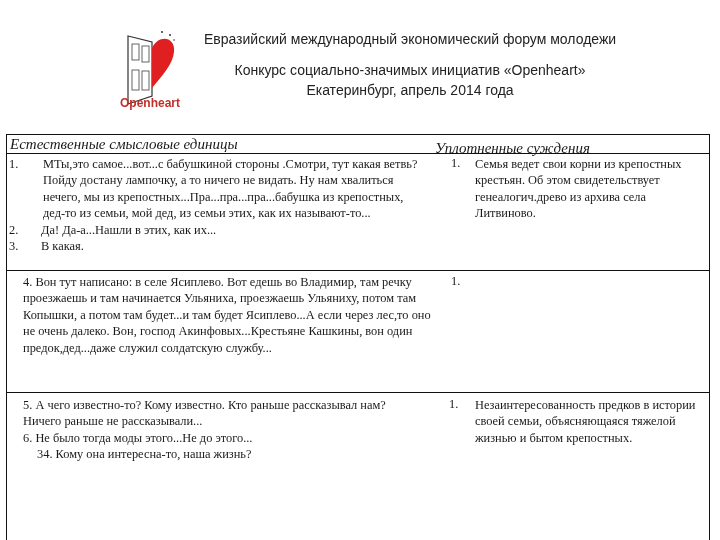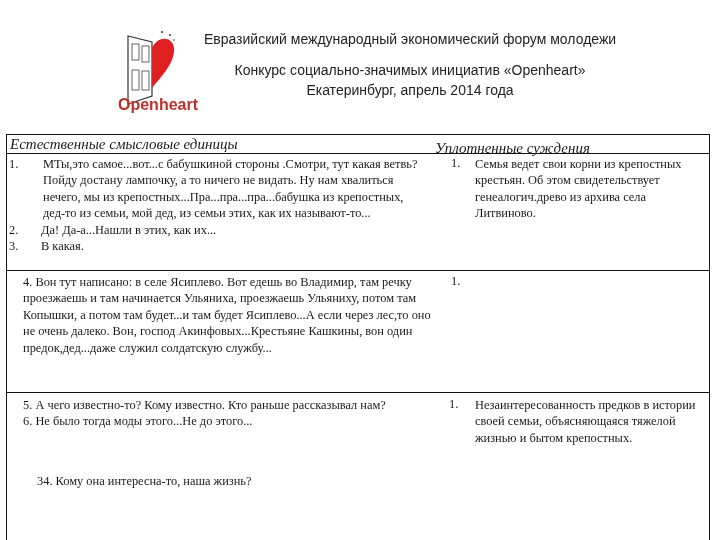--- a/index.html
+++ b/index.html
@@ -1,18 +1,18 @@
 <!DOCTYPE html>
 <html><head>
 <meta charset="utf-8">
 <style>
   html, body { margin:0; padding:0; }
   body { width:720px; height:540px; background:#ffffff; position:relative; overflow:hidden; font-family:"Liberation Serif", serif; color:#1a1a1a; }
   .logo { position:absolute; left:118px; top:26px; width:64px; height:84px; }
-  .logo-text { position:absolute; left:118px; top:96px; width:64px; text-align:center; font-family:"Liberation Sans", sans-serif; font-weight:bold; font-size:16px; color:#c0302a; }
+  .logo-text { position:absolute; left:118px; top:96px; width:64px; text-align:center; font-family:"Liberation Sans", sans-serif; font-weight:bold; font-size:12px; color:#c0302a; }
   .hdr { position:absolute; left:190px; width:440px; text-align:center; font-family:"Liberation Sans", sans-serif; font-size:14px; color:#222; }
   .h1 { top:31px; } .h2 { top:62px; } .h3 { top:82px; }
 
   .tbl { position:absolute; left:6px; top:134px; width:702px; height:410px; border-left:1.5px solid #111; border-right:1.5px solid #111; border-top:1.5px solid #111; }
   .hline { position:absolute; left:0; right:0; border-top:1.5px solid #111; }
   .colhead { position:absolute; font-style:italic; font-size:15px; }
   .cell { position:absolute; font-size:12.4px; line-height:16.4px; }
   .row-num { position:absolute; font-size:12.4px; }
   .item { position:relative; padding-left:34px; }
   .item .n { position:absolute; left:0; }
@@ -61,18 +61,19 @@
   <div class="row-num" style="left:444px; top:21px;">1.</div>
   <div class="cell" style="left:468px; top:21px; width:232px;font-family:Liberation Serif, serif;">Семья ведет свои корни из крепостных крестьян. Об этом свидетельствует генеалогич.древо из архива села Литвиново.</div>
   <div class="hline" style="top:135px;"></div>
 
   <div class="cell" style="left:16px; top:139px; width:410px;">4. Вон тут написано: в селе Ясиплево. Вот едешь во Владимир, там речку проезжаешь и там начинается Ульяниха, проезжаешь Ульяниху, потом там Копышки, а потом там будет...и там будет Ясиплево...А если через лес,то оно не очень далеко. Вон, господ Акинфовых...Крестьяне Кашкины, вон один предок,дед...даже служил солдатскую службу...</div>
   <div class="row-num" style="left:444px; top:139px;">1.</div>
   <div class="hline" style="top:257px;"></div>
 
   <div class="cell" style="left:16px; top:262px; width:430px;">
     <div>5. А чего известно-то? Кому известно. Кто раньше рассказывал нам?</div>
+    <div>Ничего раньше не рассказывали...</div>
     <div>6. Не было тогда моды этого...Не до этого...</div>
-    <div style="padding-left:14px;margin-top:43px;">34. Кому она интересна-то, наша жизнь?</div>
+    <div style="padding-left:14px;">34. Кому она интересна-то, наша жизнь?</div>
   </div>
   <div class="row-num" style="left:442px; top:262px;">1.</div>
   <div class="cell" style="left:468px; top:262px; width:234px;">Незаинтересованность предков в истории своей семьи, объясняющаяся тяжелой жизнью и бытом крепостных.</div>
 </div>
 
 </body></html>

